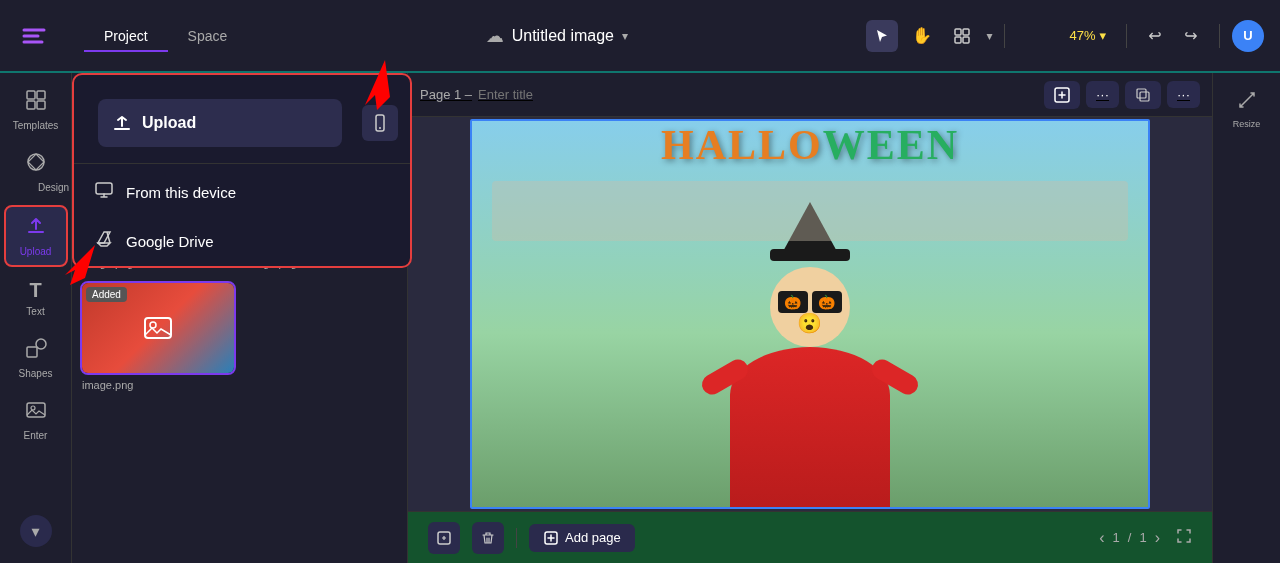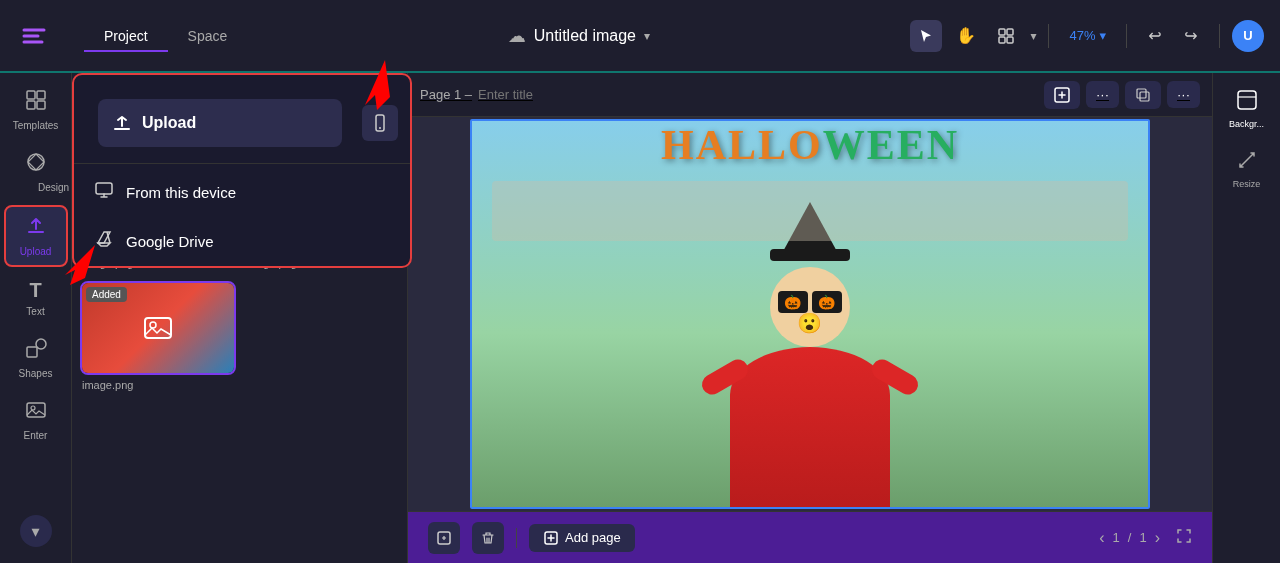--- a/index.html
+++ b/index.html
@@ -41,22 +41,22 @@
 
     .topbar-tools {
       display: flex; align-items: center; gap: 8px; margin-left: auto;
     }
     .tool-btn {
       width: 32px; height: 32px; border-radius: 6px; display: flex; align-items: center; justify-content: center;
       background: transparent; border: none; cursor: pointer; color: #ccc; font-size: 16px;
     }
     .tool-btn.active { background: #3a3a5c; color: #fff; }
     .zoom-control {
-      display: flex; align-items: flex-start; gap: 4px; color: #3b82f6; font-size: 13px; cursor: pointer;
-      padding: 4px 8px; border-radius: 6px; background: transparent;
+      display: flex; align-items: flex-start; gap: 4px; color: #fde047; font-size: 13px; cursor: pointer;
+      padding: 4px 8px; border-radius: 6px; background: transparent; margin-left: 44px;
     }
     .undo-redo {
       display: flex; gap: 4px;
     }
     .divider-v { width: 1px; height: 24px; background: #444; margin: 0 4px; }
     .avatar-btn {
       width: 32px; height: 32px; border-radius: 50%; background: #3b82f6; display: flex; align-items: center; justify-content: center;
       color: #fff; font-size: 13px; font-weight: bold; cursor: pointer; border: none;
     }
 
@@ -180,21 +180,21 @@
       width: 680px; height: 390px; background: #fff; border: 2px solid #3b82f6; position: relative; border-radius: 2px;
     }
     .halloween-img {
       width: 100%; height: 100%;
       background: linear-gradient(135deg, #1a472a 0%, #2d6a4f 30%, #f97316 60%, #dc2626 100%);
       display: flex; align-items: center; justify-content: center; position: relative; overflow: hidden;
     }
 
     
     .bottom-bar {
-      height: 52px; background: #4c1d95; border-top: 1px solid #333;
+      height: 52px; background: #14532d; border-top: 1px solid #333;
       display: flex; align-items: center; padding: 0 20px; gap: 12px;
     }
     .bottom-btn {
       width: 32px; height: 32px; background: #2a2a4c; border: none; border-radius: 6px; display: flex; align-items: center; justify-content: center; cursor: pointer; color: #ccc; font-size: 16px;
     }
     .divider-v-sm { width: 1px; height: 20px; background: #444; }
     .add-page-btn {
       display: flex; align-items: center; gap: 6px; padding: 6px 14px;
       background: #2a2a4c; border: none; border-radius: 6px; color: #fff; font-size: 13px; cursor: pointer;
     }
@@ -509,29 +509,20 @@
         <button class="fullscreen-btn">
           <svg width="16" height="16" viewBox="0 0 16 16">
               <path d="M2 5V2h3M11 2h3v3M2 11v3h3M14 11v3h-3" stroke="#aaa" stroke-width="1.5" fill="none" stroke-linecap="round"></path>
             </svg>
         </button>
       </div>
     </div>
   </div>
 
   <div class="right-panel">
-    <div class="right-panel-item active">
-      <span class="right-panel-icon">
-        <svg width="22" height="22" viewBox="0 0 22 22">
-            <rect x="2" y="2" width="18" height="18" rx="3" fill="none" stroke="#fff" stroke-width="1.5"></rect>
-            <path d="M2 8h18" stroke="#fff" stroke-width="1.2"></path>
-          </svg>
-      </span>
-      <span style="font-size:9px;color:#fff;">Backgr...</span>
-    </div>
     <div class="right-panel-item">
       <span class="right-panel-icon">
         <svg width="22" height="22" viewBox="0 0 22 22">
             <path d="M4 18l14-14M15 4h3v3M4 15v3h3" stroke="#aaa" stroke-width="1.5" stroke-linecap="round" fill="none"></path>
           </svg>
       </span>
       <span style="font-size:9px;color:#aaa;">Resize</span>
     </div>
   </div>
 </div>

